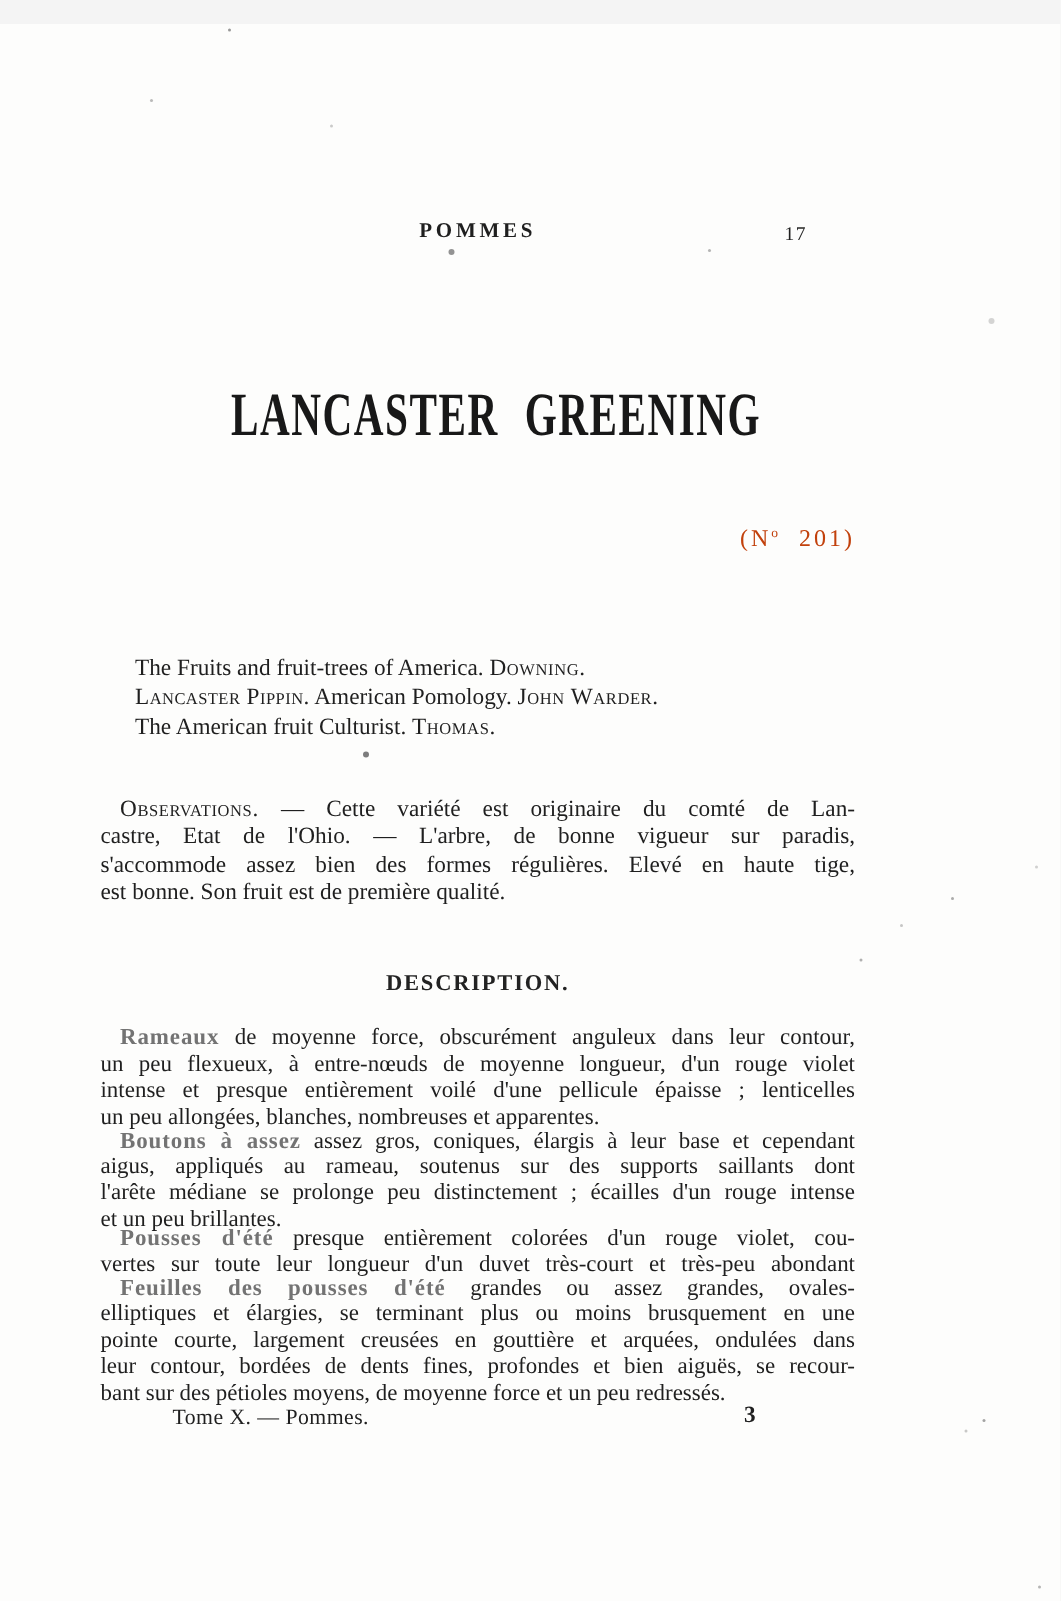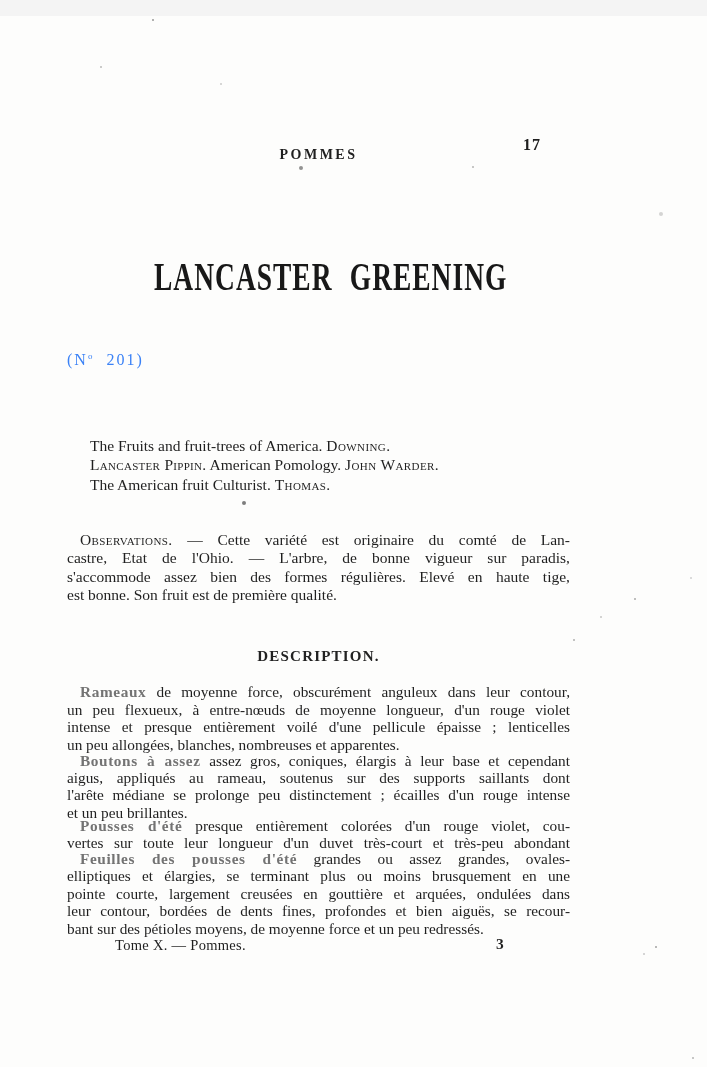--- a/index.html
+++ b/index.html
@@ -15,45 +15,45 @@
   }
   .abs { position: absolute; }
 
   
   .running-head {
     top: 131px; left: 67px; width: 503px;
     text-align: center;
     font-size: 14px; font-weight: bold; letter-spacing: 2.5px;
   }
   .folio-top {
-    top: 120px; left: 523px;
-    font-size: 16px; font-weight: bold; letter-spacing: 1px;
+    top: 132px; left: 523px;
+    font-size: 13px; font-weight: normal; letter-spacing: 1px;
   }
 
   
   .variety-title {
     top: 236px; left: 67px; width: 503px;
     text-align: center; height: 48px;
   }
   .variety-title .inner {
     display: inline-block;
     font-size: 41px; font-weight: bold;
     letter-spacing: 1.5px; word-spacing: 14px;
     white-space: nowrap;
     transform: scaleX(0.67);
     transform-origin: 50% 50%;
     color: #181818;
   }
 
   
   .variety-number {
     top: 335px; left: 67px; width: 503px;
-    text-align: left;
+    text-align: right;
     font-size: 16px; letter-spacing: 2px; word-spacing: 8px;
-    color: #3b82f6;
+    color: #c2410c;
   }
   .variety-number .sup { font-size: 9px; position: relative; top: -6px; letter-spacing: 0; }
 
   
   .references {
     top: 420px; left: 90px; width: 490px;
     font-size: 15.5px; line-height: 19.3px;
   }
   .it  { }
   .sc  { font-variant: small-caps; letter-spacing: 0.4px; }

